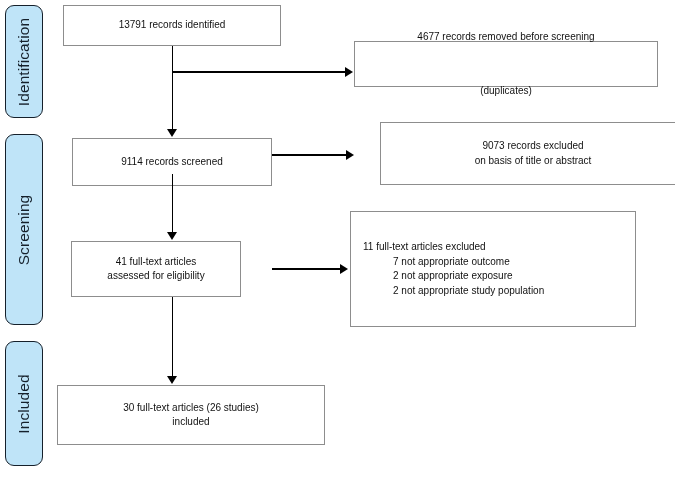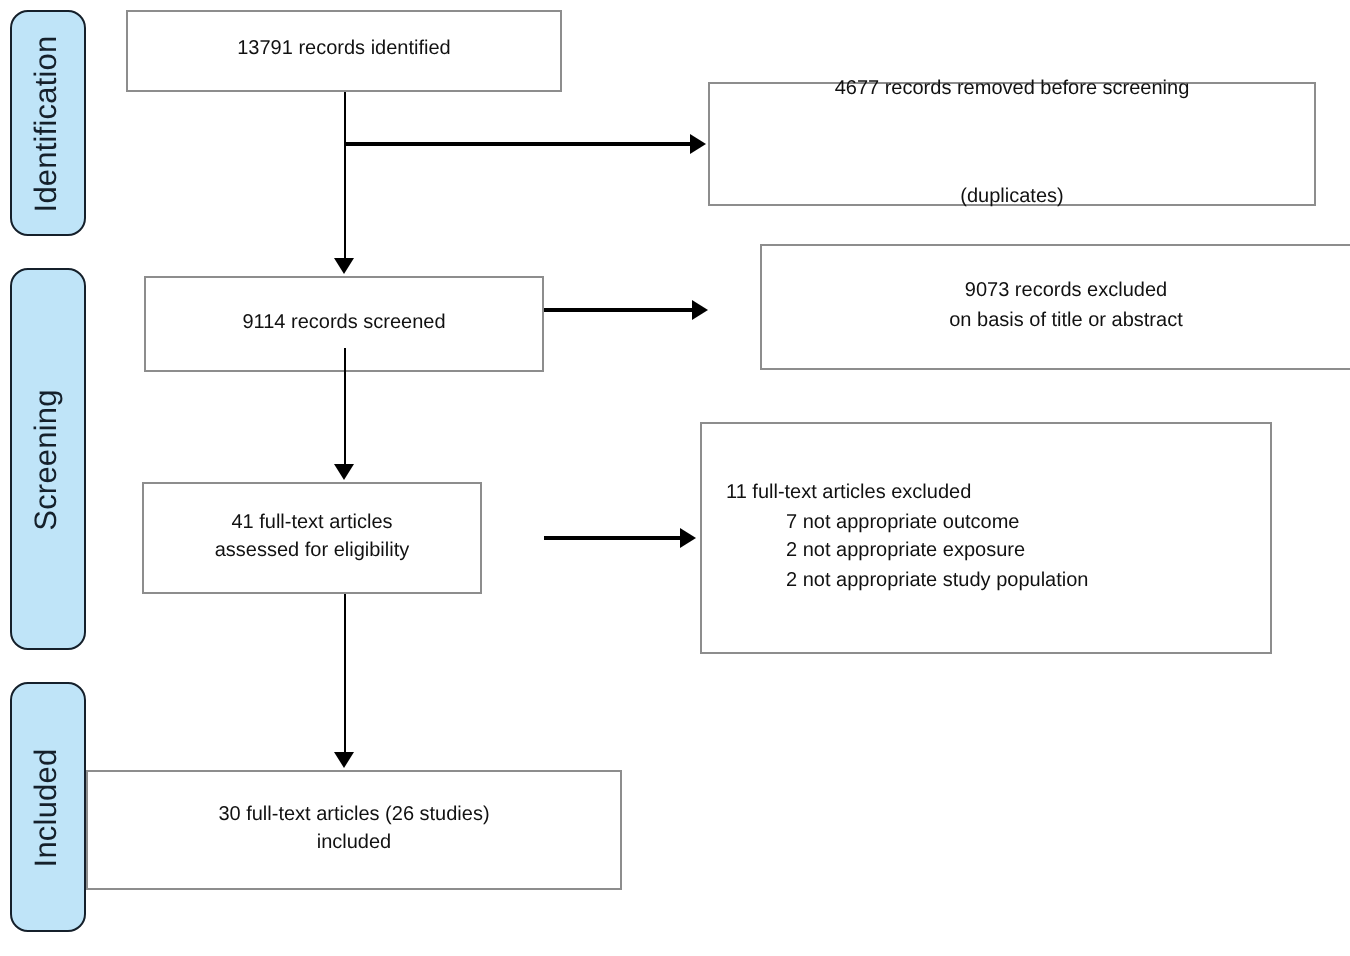--- a/index.html
+++ b/index.html
@@ -108,26 +108,26 @@
 
   <div class="box center" style="left:72px; top:138px; width:200px; height:48px;">
     <span class="ln">9114 records screened</span>
   </div>
 
   <div class="box center" style="left:71px; top:241px; width:170px; height:56px;">
     <span class="ln">41 full-text articles</span>
     <span class="ln">assessed for eligibility</span>
   </div>
 
-  <div class="box center" style="left:43px; top:385px; width:268px; height:60px;">
+  <div class="box center" style="left:57px; top:385px; width:268px; height:60px;">
     <span class="ln">30 full-text articles (26 studies)</span>
     <span class="ln">included</span>
   </div>
 
-  <div class="box center" style="left:354px; top:41px; width:304px; height:62px;gap:40px;">
+  <div class="box center" style="left:354px; top:41px; width:304px; height:46px;gap:40px;">
     <span class="ln">4677 records removed before screening</span>
     <span class="ln">(duplicates)</span>
   </div>
 
   <div class="box center" style="left:356px; top:122px; width:306px; height:63px;margin-left:24px;">
     <span class="ln">9073 records excluded</span>
     <span class="ln">on basis of title or abstract</span>
   </div>
 
   <div class="box left" style="left:350px; top:211px; width:286px; height:116px;">

